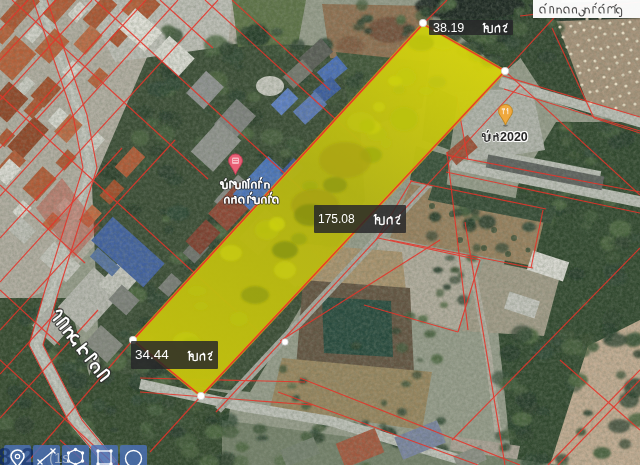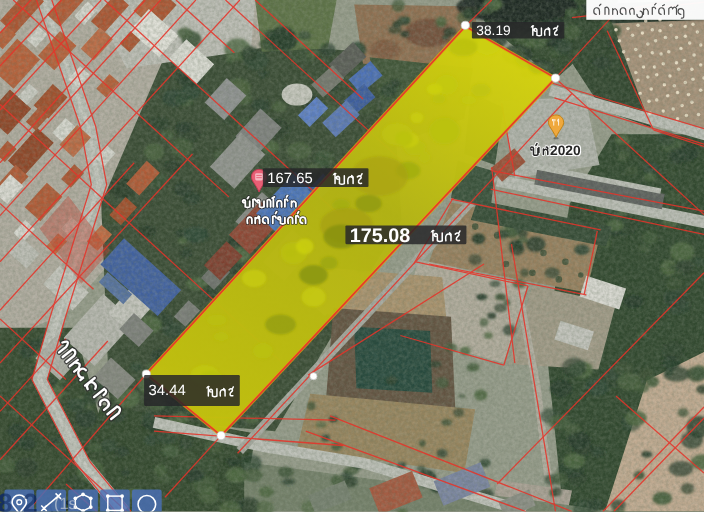--- a/index.html
+++ b/index.html
@@ -957,30 +957,22 @@
 
 <div class="mlabel" style="left:429px;top:20px;height:15px;font-size:12.5px;">
       <span>38.19</span>
       <svg width="27" height="13">
         <g transform="scale(1.0)" stroke="#fff" stroke-width="1.35" fill="none" stroke-linecap="round">
           <path d="M2.4,11 L2.4,4.4 Q2.4,3.0 1.5,3.2 Q2.1,2.1 3.0,2.6 M6.1,11 L6.1,6.2 A1.25,1.25 0 1,0 4.85,7.45 M6.1,11 Q8.2,12.2 10.2,11 L10.2,4.4 M13.3,11 Q12.5,5.6 15.1,5.3 Q17.6,5.1 17.6,7.8 L17.6,11 M17.6,5.5 L17.6,11 M17.6,5.5 L16.4,4.3 M21.2,5.4 Q22.8,3.9 24.0,4.9 Q25.0,6.0 23.3,7.3 Q21.8,8.5 22.2,9.9 Q22.6,11.3 24.7,10.7 M23.9,4.5 Q24.9,3.8 25.1,2.7"></path>
         </g>
       </svg>
     </div>
 
-<div class="mlabel" style="left:239px;top:153px;height:17px;font-size:13.5px;">
-      <span>167.65</span>
-      <svg width="29" height="14">
-        <g transform="scale(1.08)" stroke="#fff" stroke-width="1.3" fill="none" stroke-linecap="round">
-          <path d="M2.4,11 L2.4,4.4 Q2.4,3.0 1.5,3.2 Q2.1,2.1 3.0,2.6 M6.1,11 L6.1,6.2 A1.25,1.25 0 1,0 4.85,7.45 M6.1,11 Q8.2,12.2 10.2,11 L10.2,4.4 M13.3,11 Q12.5,5.6 15.1,5.3 Q17.6,5.1 17.6,7.8 L17.6,11 M17.6,5.5 L17.6,11 M17.6,5.5 L16.4,4.3 M21.2,5.4 Q22.8,3.9 24.0,4.9 Q25.0,6.0 23.3,7.3 Q21.8,8.5 22.2,9.9 Q22.6,11.3 24.7,10.7 M23.9,4.5 Q24.9,3.8 25.1,2.7"></path>
-        </g>
-      </svg>
-    </div>
-
-<div class="mlabel" style="left:314px;top:205px;height:17px;font-size:18px;font-weight:bold;">
+
+<div class="mlabel" style="left:314px;top:205px;height:28px;font-size:12px;">
       <span>175.08</span>
       <svg width="29" height="14">
         <g transform="scale(1.08)" stroke="#fff" stroke-width="1.3" fill="none" stroke-linecap="round">
           <path d="M2.4,11 L2.4,4.4 Q2.4,3.0 1.5,3.2 Q2.1,2.1 3.0,2.6 M6.1,11 L6.1,6.2 A1.25,1.25 0 1,0 4.85,7.45 M6.1,11 Q8.2,12.2 10.2,11 L10.2,4.4 M13.3,11 Q12.5,5.6 15.1,5.3 Q17.6,5.1 17.6,7.8 L17.6,11 M17.6,5.5 L17.6,11 M17.6,5.5 L16.4,4.3 M21.2,5.4 Q22.8,3.9 24.0,4.9 Q25.0,6.0 23.3,7.3 Q21.8,8.5 22.2,9.9 Q22.6,11.3 24.7,10.7 M23.9,4.5 Q24.9,3.8 25.1,2.7"></path>
         </g>
       </svg>
     </div>
 
 <div class="mlabel" style="left:131px;top:341px;height:28px;font-size:13.5px;">
       <span>34.44</span>

